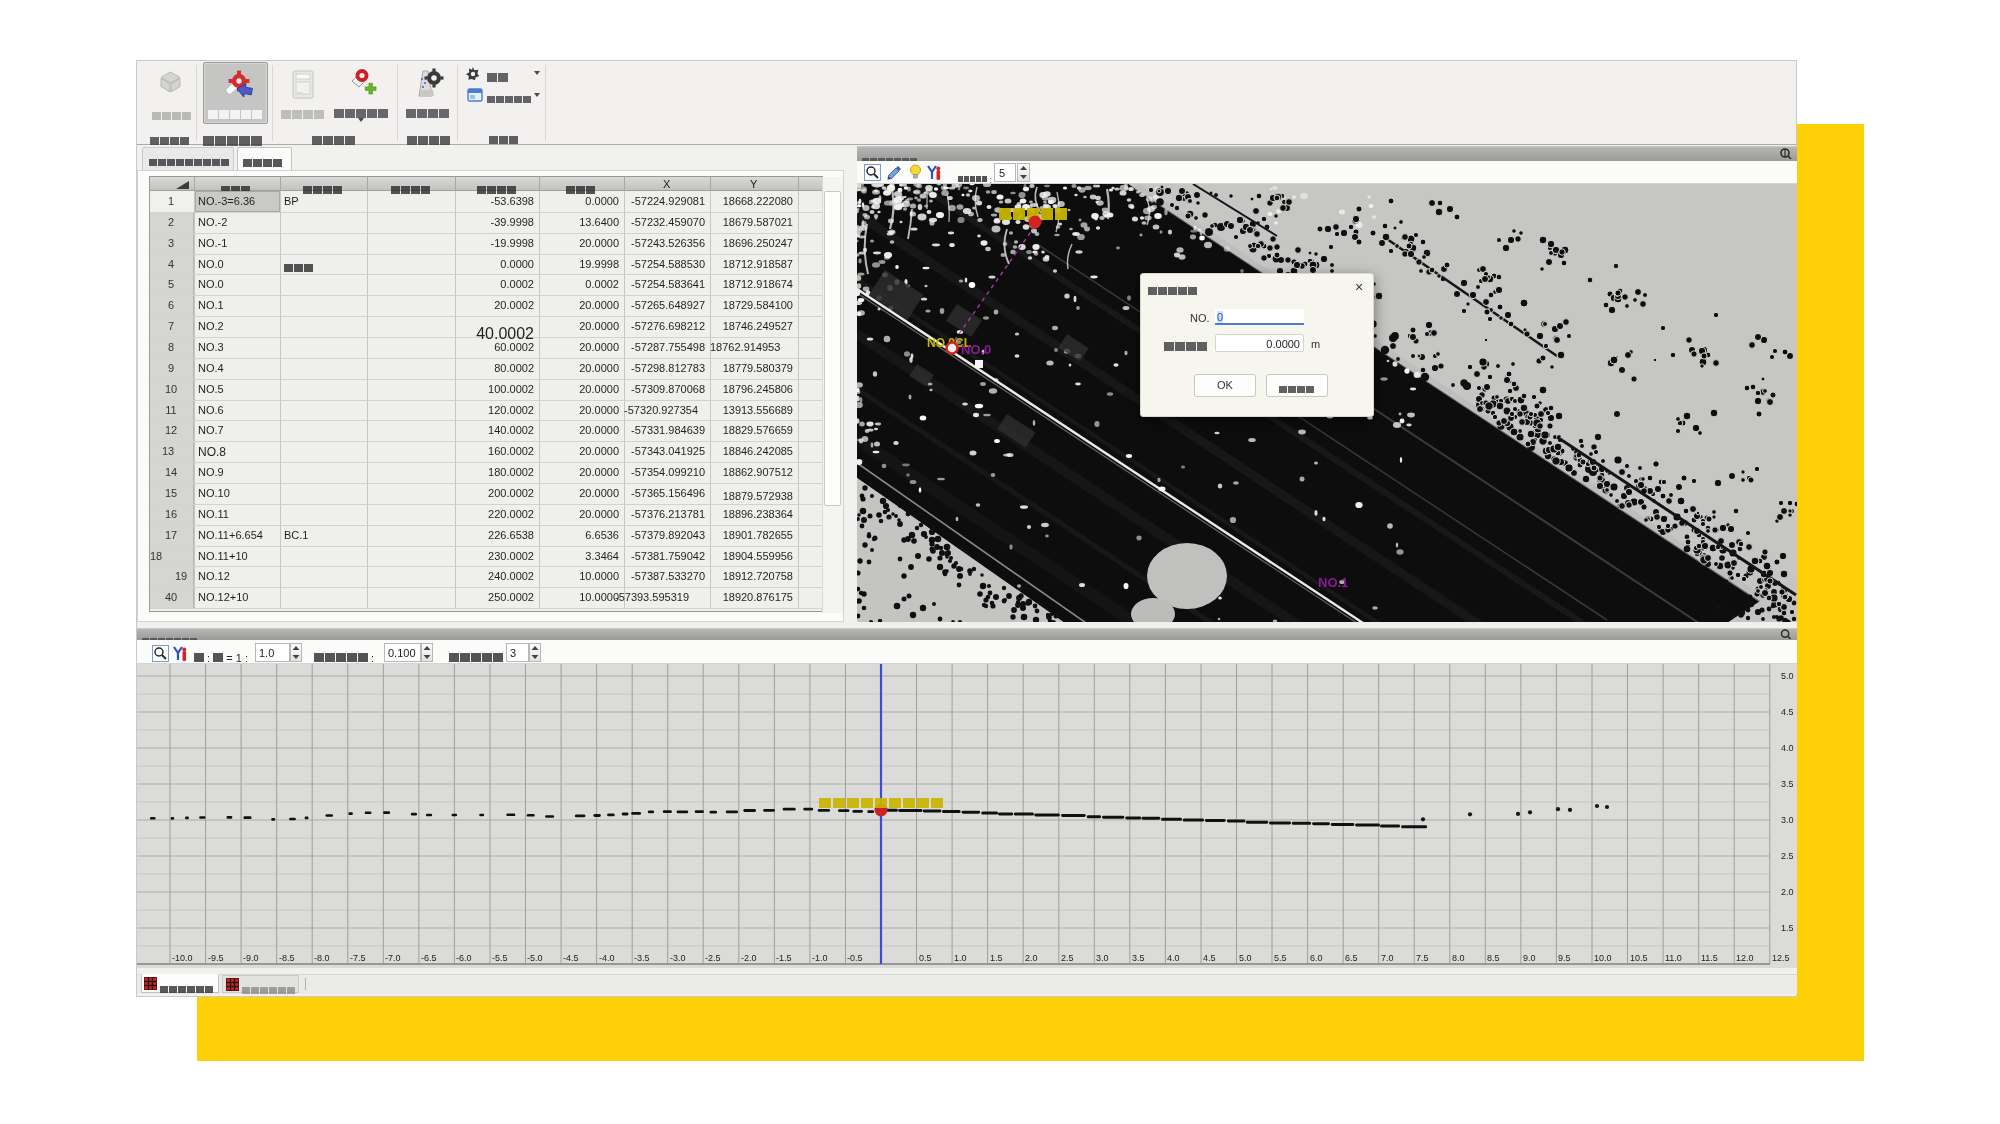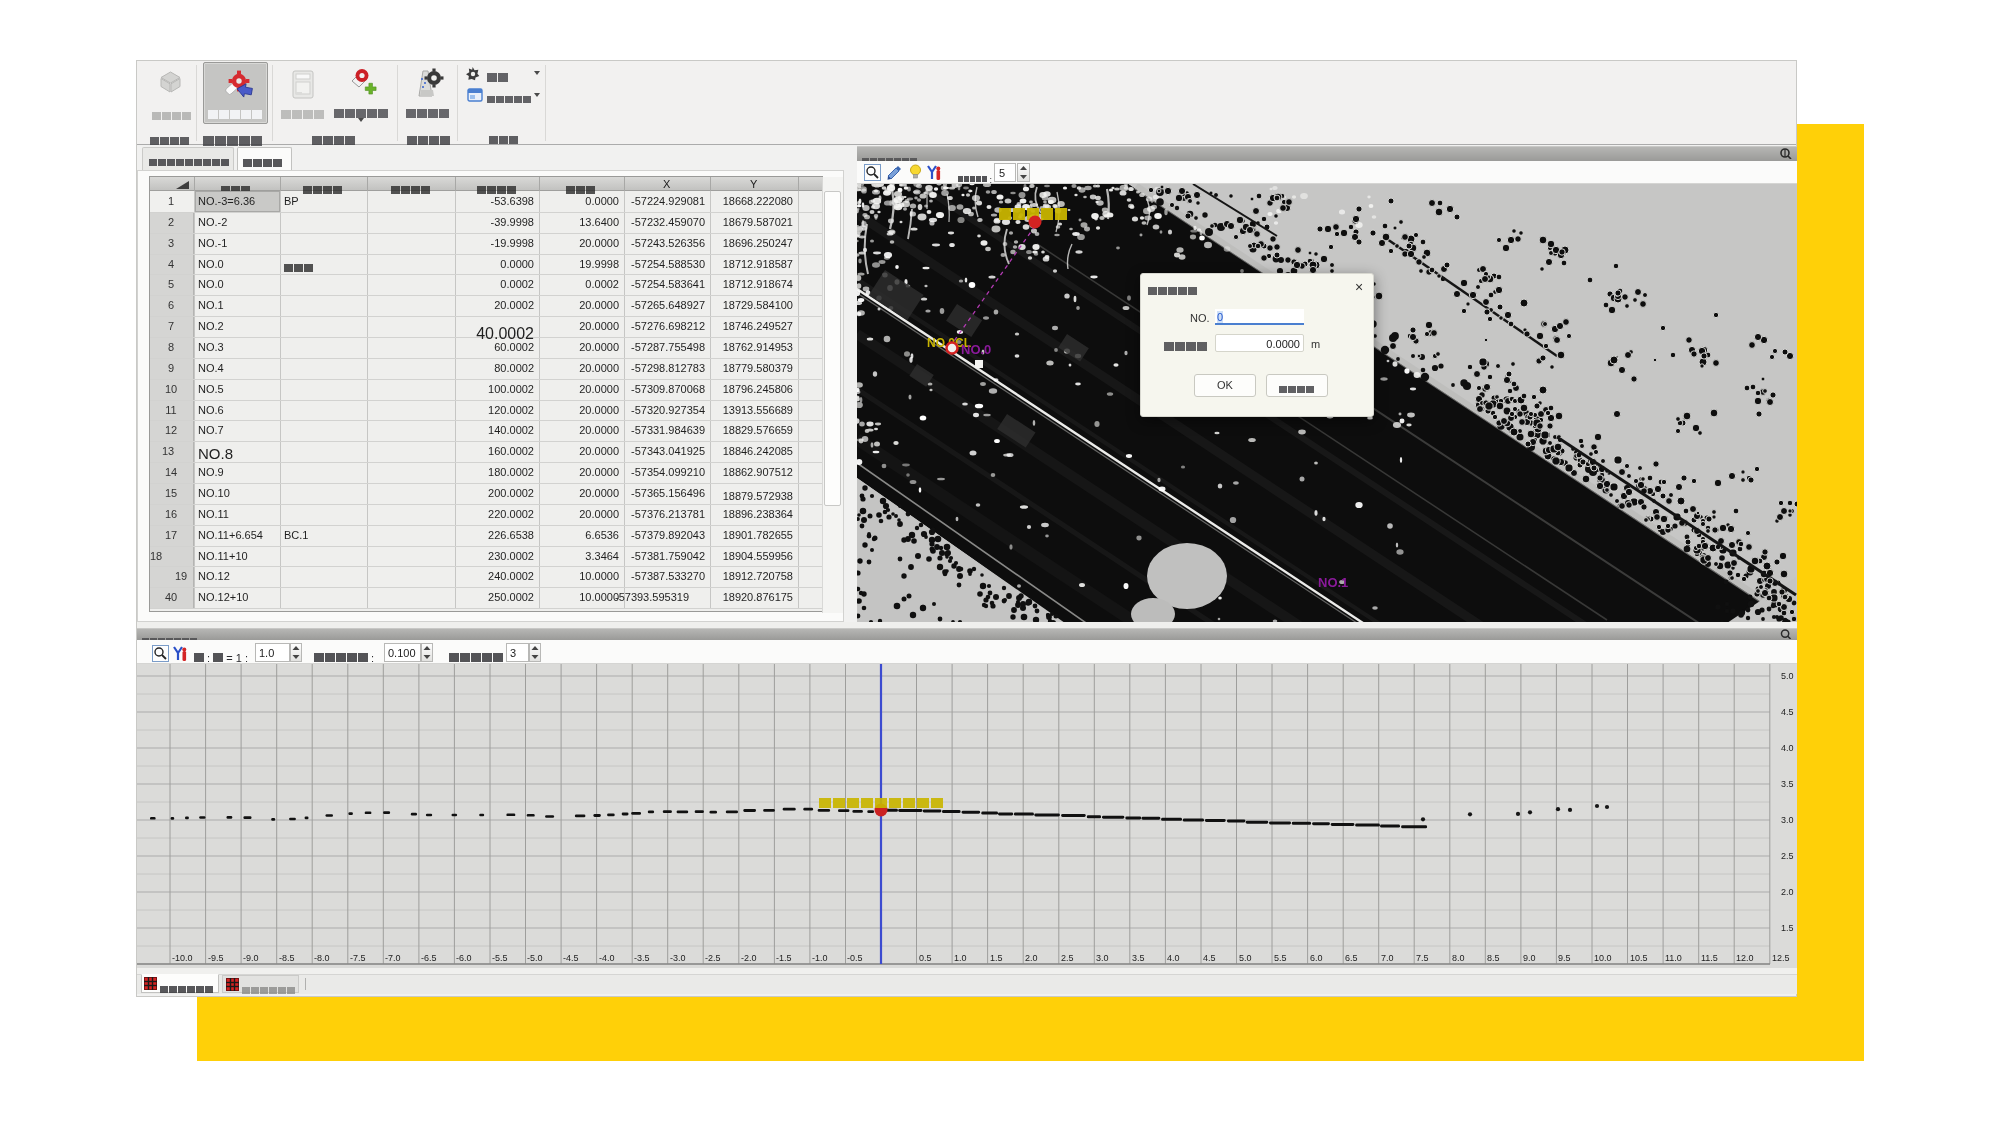--- a/index.html
+++ b/index.html
@@ -175,52 +175,52 @@
 <div class="t" style="left:455px;top:325px;width:79px;text-align:right;font-size:16px;color:#1f1f1f">40.0002</div>
 <div class="t" style="left:539px;top:320.1px;width:80px;text-align:right;font-size:11px;color:#1f1f1f">20.0000</div>
 <div class="t" style="left:624px;top:320.1px;width:81px;text-align:right;font-size:11px;color:#1f1f1f">-57276.698212</div>
 <div class="t" style="left:710px;top:320.1px;width:83px;text-align:right;font-size:11px;color:#1f1f1f">18746.249527</div>
 <div style="position:absolute;left:150px;top:357.8px;width:672px;height:1px;background:#d2d2d0"></div>
 <div class="t" style="left:150px;top:341.0px;width:42px;text-align:center;font-size:11px;color:#1f1f1f;color:#333">8</div>
 <div class="t" style="left:198px;top:341.0px;font-size:11px;color:#1f1f1f">NO.3</div>
 <div class="t" style="left:455px;top:341.0px;width:79px;text-align:right;font-size:11px;color:#1f1f1f">60.0002</div>
 <div class="t" style="left:539px;top:341.0px;width:80px;text-align:right;font-size:11px;color:#1f1f1f">20.0000</div>
 <div class="t" style="left:624px;top:341.0px;width:81px;text-align:right;font-size:11px;color:#1f1f1f">-57287.755498</div>
-<div class="t" style="left:710px;top:341.0px;width:83px;text-align:right;font-size:11px;color:#1f1f1f">18762.914953</div>
+<div class="t" style="left:710px;top:341.0px;width:83px;font-size:11px;color:#1f1f1f">18762.914953</div>
 <div style="position:absolute;left:150px;top:378.7px;width:672px;height:1px;background:#d2d2d0"></div>
 <div class="t" style="left:150px;top:361.8px;width:42px;text-align:center;font-size:11px;color:#1f1f1f;color:#333">9</div>
 <div class="t" style="left:198px;top:361.8px;font-size:11px;color:#1f1f1f">NO.4</div>
 <div class="t" style="left:455px;top:361.8px;width:79px;text-align:right;font-size:11px;color:#1f1f1f">80.0002</div>
 <div class="t" style="left:539px;top:361.8px;width:80px;text-align:right;font-size:11px;color:#1f1f1f">20.0000</div>
 <div class="t" style="left:624px;top:361.8px;width:81px;text-align:right;font-size:11px;color:#1f1f1f">-57298.812783</div>
 <div class="t" style="left:710px;top:361.8px;width:83px;text-align:right;font-size:11px;color:#1f1f1f">18779.580379</div>
 <div style="position:absolute;left:150px;top:399.5px;width:672px;height:1px;background:#d2d2d0"></div>
 <div class="t" style="left:150px;top:382.6px;width:42px;text-align:center;font-size:11px;color:#1f1f1f;color:#333">10</div>
 <div class="t" style="left:198px;top:382.6px;font-size:11px;color:#1f1f1f">NO.5</div>
 <div class="t" style="left:455px;top:382.6px;width:79px;text-align:right;font-size:11px;color:#1f1f1f">100.0002</div>
 <div class="t" style="left:539px;top:382.6px;width:80px;text-align:right;font-size:11px;color:#1f1f1f">20.0000</div>
 <div class="t" style="left:624px;top:382.6px;width:81px;text-align:right;font-size:11px;color:#1f1f1f">-57309.870068</div>
 <div class="t" style="left:710px;top:382.6px;width:83px;text-align:right;font-size:11px;color:#1f1f1f">18796.245806</div>
 <div style="position:absolute;left:150px;top:420.4px;width:672px;height:1px;background:#d2d2d0"></div>
 <div class="t" style="left:150px;top:403.5px;width:42px;text-align:center;font-size:11px;color:#1f1f1f;color:#333">11</div>
 <div class="t" style="left:198px;top:403.5px;font-size:11px;color:#1f1f1f">NO.6</div>
 <div class="t" style="left:455px;top:403.5px;width:79px;text-align:right;font-size:11px;color:#1f1f1f">120.0002</div>
 <div class="t" style="left:539px;top:403.5px;width:80px;text-align:right;font-size:11px;color:#1f1f1f">20.0000</div>
-<div class="t" style="left:624px;top:403.5px;width:81px;text-align:right;font-size:11px;color:#1f1f1f">-57320.927354</div>
+<div class="t" style="left:624px;top:403.5px;width:81px;font-size:11px;color:#1f1f1f">-57320.927354</div>
 <div class="t" style="left:710px;top:403.5px;width:83px;text-align:right;font-size:11px;color:#1f1f1f">13913.556689</div>
 <div style="position:absolute;left:150px;top:441.2px;width:672px;height:1px;background:#d2d2d0"></div>
 <div class="t" style="left:150px;top:424.4px;width:42px;text-align:center;font-size:11px;color:#1f1f1f;color:#333">12</div>
 <div class="t" style="left:198px;top:424.4px;font-size:11px;color:#1f1f1f">NO.7</div>
 <div class="t" style="left:455px;top:424.4px;width:79px;text-align:right;font-size:11px;color:#1f1f1f">140.0002</div>
 <div class="t" style="left:539px;top:424.4px;width:80px;text-align:right;font-size:11px;color:#1f1f1f">20.0000</div>
 <div class="t" style="left:624px;top:424.4px;width:81px;text-align:right;font-size:11px;color:#1f1f1f">-57331.984639</div>
 <div class="t" style="left:710px;top:424.4px;width:83px;text-align:right;font-size:11px;color:#1f1f1f">18829.576659</div>
 <div style="position:absolute;left:150px;top:462.1px;width:672px;height:1px;background:#d2d2d0"></div>
 <div class="t" style="left:150px;top:445.2px;width:36px;text-align:center;font-size:11px;color:#1f1f1f;color:#333">13</div>
-<div class="t" style="left:198px;top:445.2px;font-size:15px;color:#1f1f1f">NO.8</div>
+<div class="t" style="left:198px;top:445.2px;font-size:12px;color:#1f1f1f">NO.8</div>
 <div class="t" style="left:455px;top:445.2px;width:79px;text-align:right;font-size:11px;color:#1f1f1f">160.0002</div>
 <div class="t" style="left:539px;top:445.2px;width:80px;text-align:right;font-size:11px;color:#1f1f1f">20.0000</div>
 <div class="t" style="left:624px;top:445.2px;width:81px;text-align:right;font-size:11px;color:#1f1f1f">-57343.041925</div>
 <div class="t" style="left:710px;top:445.2px;width:83px;text-align:right;font-size:11px;color:#1f1f1f">18846.242085</div>
 <div style="position:absolute;left:150px;top:482.9px;width:672px;height:1px;background:#d2d2d0"></div>
 <div class="t" style="left:150px;top:466.1px;width:42px;text-align:center;font-size:11px;color:#1f1f1f;color:#333">14</div>
 <div class="t" style="left:198px;top:466.1px;font-size:11px;color:#1f1f1f">NO.9</div>
 <div class="t" style="left:455px;top:466.1px;width:79px;text-align:right;font-size:11px;color:#1f1f1f">180.0002</div>
 <div class="t" style="left:539px;top:466.1px;width:80px;text-align:right;font-size:11px;color:#1f1f1f">20.0000</div>
 <div class="t" style="left:624px;top:466.1px;width:81px;text-align:right;font-size:11px;color:#1f1f1f">-57354.099210</div>

